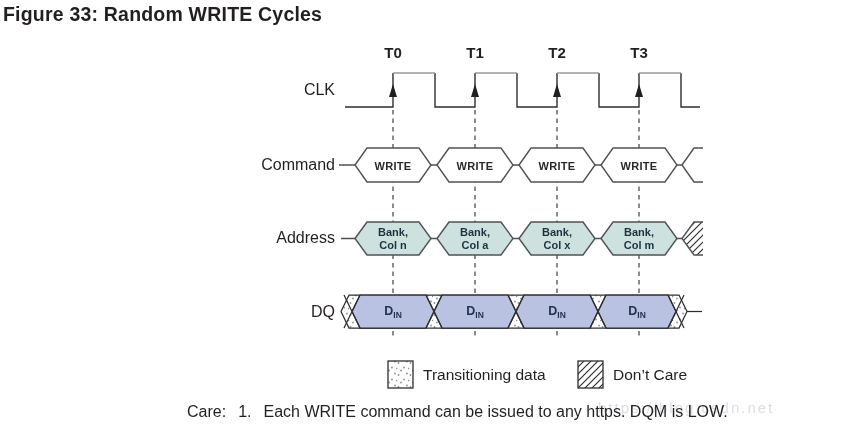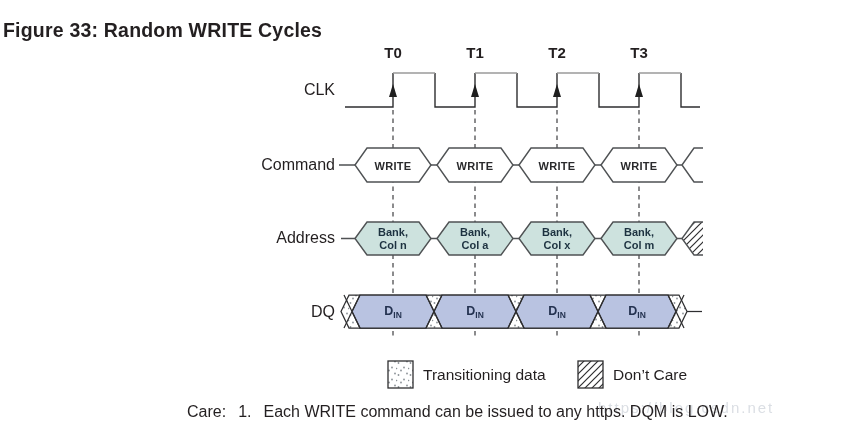--- a/index.html
+++ b/index.html
@@ -1,18 +1,18 @@
 <!DOCTYPE html>
 <html><head>
 <meta charset="utf-8">
 <style>
   html,body{margin:0;padding:0;background:#fff;}
   #page{position:relative;width:855px;height:434px;background:#ffffff;overflow:hidden;
         font-family:"Liberation Sans",sans-serif;color:#231f20;}
-  #fig-title{position:absolute;left:3px;top:19px;font-size:19.5px;font-weight:bold;
+  #fig-title{position:absolute;left:3px;top:3px;font-size:19.5px;font-weight:bold;
              letter-spacing:.2px;color:#231f20;}
   svg{position:absolute;left:0;top:0;}
   svg text{font-family:"Liberation Sans",sans-serif;fill:#231f20;}
   .sig-label{font-size:16px;}
   .tick-label{font-size:15px;font-weight:bold;}
   .cmd-label{font-size:11px;font-weight:bold;letter-spacing:.3px;fill:#2a2a2c;}
   .addr-label{font-size:11px;font-weight:600;fill:#1d3240;}
   .dq-label{font-size:12.5px;font-weight:600;fill:#243250;}
   .dq-sub{font-size:8.5px;font-weight:600;fill:#243250;}
   .legend-label{font-size:15.5px;}

